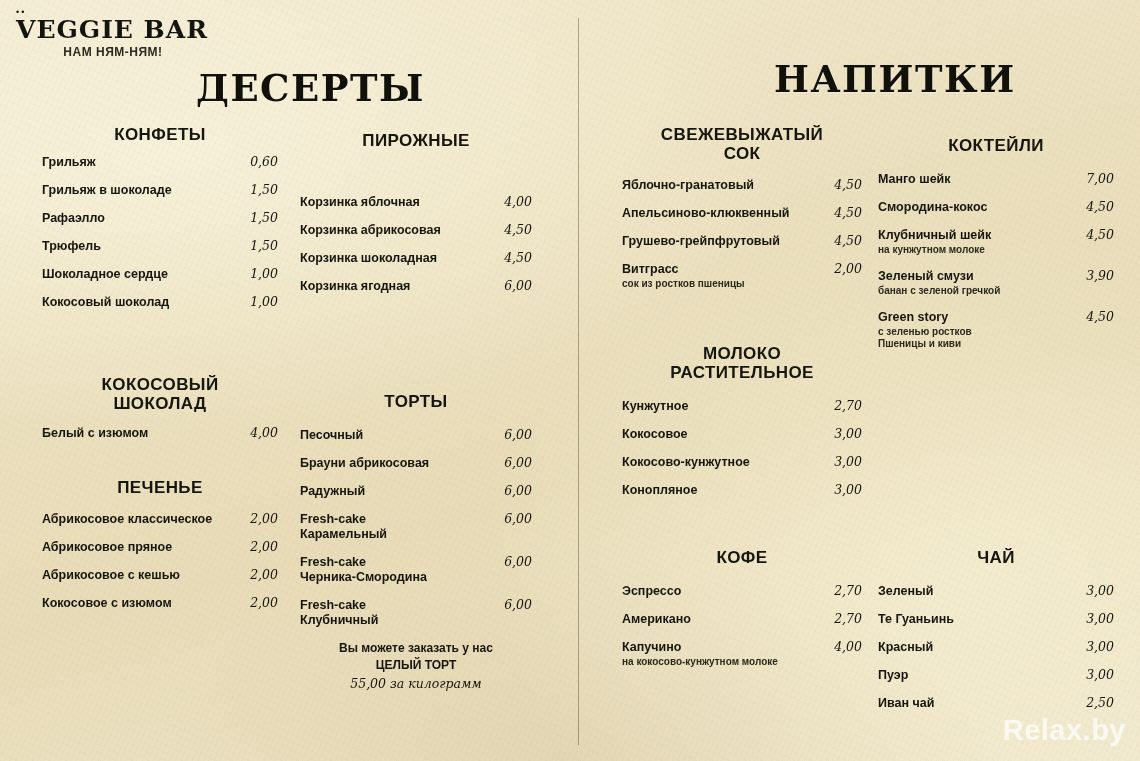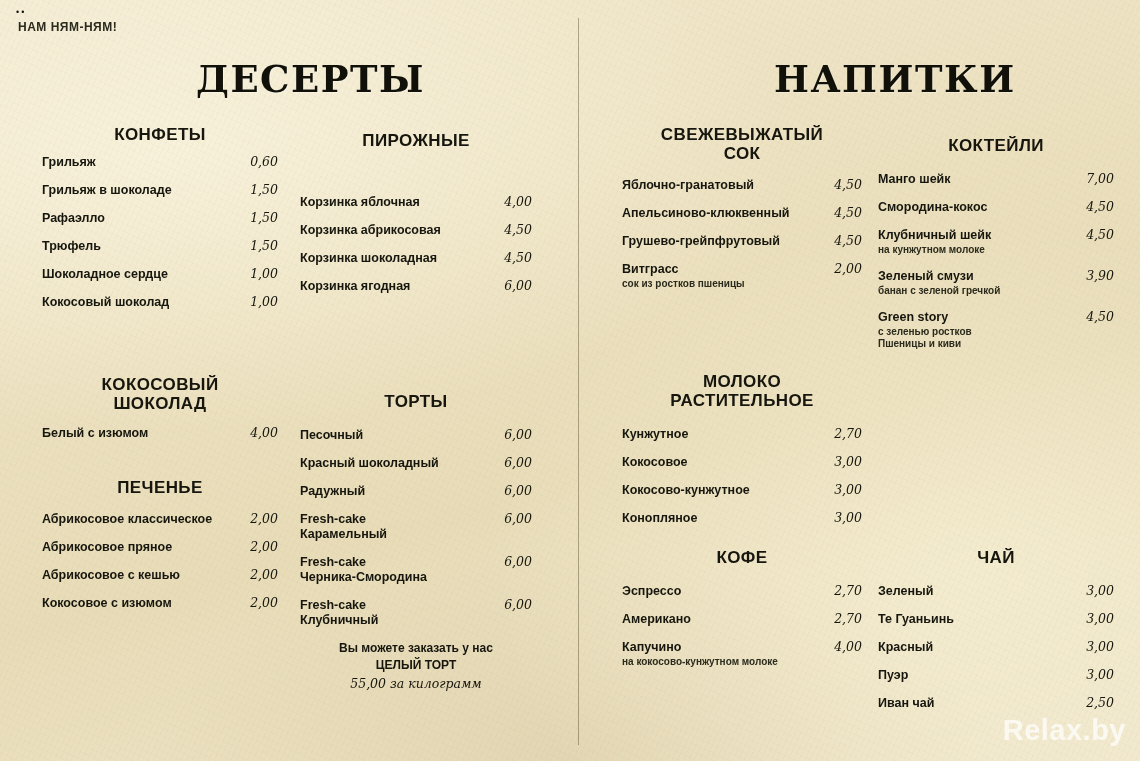--- a/index.html
+++ b/index.html
@@ -63,21 +63,21 @@
   .page-title {
     position: absolute;
     font-family: "DejaVu Serif", serif;
     font-weight: bold;
     font-size: 37px;
     letter-spacing: 1.5px;
     color: #111109;
     text-shadow: 1px 1px 0 rgba(255,255,255,0.35);
     white-space: nowrap;
   }
-  #title-desserts { left: 196px; top: 57px; }
+  #title-desserts { left: 196px; top: 66px; }
   #title-drinks { left: 774px; top: 57px; }
 
   
   .section { position: absolute; }
   .section-head {
     font-family: "Liberation Sans", sans-serif;
     font-weight: bold;
     color: #16160e;
     text-align: center;
     line-height: 1.12;
@@ -145,20 +145,21 @@
 <body>
 
 <div class="grain"></div>
 
 <div class="page">
 
   <div class="col-left">
 
     <div class="brand" id="brand-left">
       <div class="brand-dots">••</div>
+      <div class="brand-main">VEGGIE BAR</div>
       <div class="brand-sub">НАМ НЯМ-НЯМ!</div>
     </div>
 
     <div class="page-title" id="title-desserts">ДЕСЕРТЫ</div>
 
     <div class="section" style="left:42px; top:125px; width:236px;">
       <div class="section-head" style="font-size:17px;">КОНФЕТЫ</div>
       <div class="items">
           <div class="item">
             <div class="nm" style="white-space: pre-line;">Грильяж</div>
@@ -243,21 +244,21 @@
     </div>
 
     <div class="section" style="left:300px; top:392px; width:232px;">
       <div class="section-head" style="font-size:17px;">ТОРТЫ</div>
       <div class="items" style="margin-top:16px;">
           <div class="item">
             <div class="nm" style="white-space: pre-line;">Песочный</div>
             <div class="pr">6,00</div>
           </div>
           <div class="item">
-            <div class="nm" style="white-space: pre-line;">Красный шоколадный</div>
+            <div class="nm" style="white-space: pre-line;">Брауни абрикосовая</div>
             <div class="pr">6,00</div>
           </div>
           <div class="item">
             <div class="nm" style="white-space: pre-line;">Радужный</div>
             <div class="pr">6,00</div>
           </div>
           <div class="item">
             <div class="nm" style="white-space: pre-line;">Fresh-cake
 Карамельный</div>
             <div class="pr">6,00</div>
@@ -304,21 +305,21 @@
             <div class="pr">4,50</div>
           </div>
           <div class="item">
             <div class="nm" style="white-space: pre-line;">Витграсс<span class="sub" style="white-space: pre-line;">сок из ростков пшеницы</span></div>
             <div class="pr">2,00</div>
           </div>
         </div>
     </div>
 
     <div class="section" style="left:44px; top:344px; width:240px;">
-      <div class="section-head" style="font-size:17px; white-space:pre-line;margin-top:28px;">МОЛОКО
+      <div class="section-head" style="font-size:17px; white-space:pre-line;">МОЛОКО
 РАСТИТЕЛЬНОЕ</div>
       <div class="items" style="margin-top:16px;">
           <div class="item">
             <div class="nm" style="white-space: pre-line;">Кунжутное</div>
             <div class="pr">2,70</div>
           </div>
           <div class="item">
             <div class="nm" style="white-space: pre-line;">Кокосовое</div>
             <div class="pr">3,00</div>
           </div>

